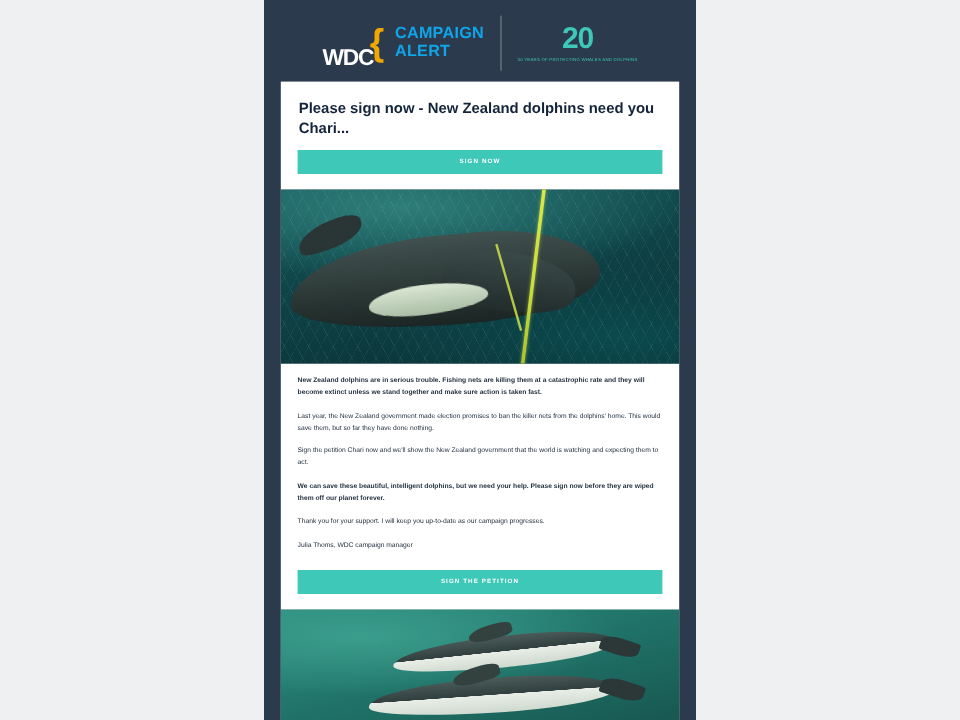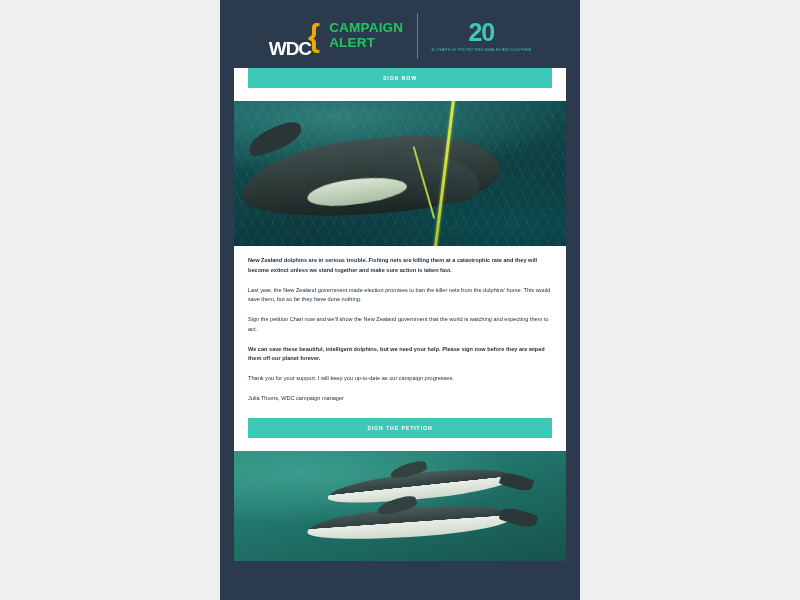--- a/index.html
+++ b/index.html
@@ -49,21 +49,21 @@
   }
   #wdc-brace {
     color: #f0a800;
     font-size: 31px;
     font-weight: bold;
     line-height: 1;
     margin-left: -3px;
     margin-top: -2px;
   }
   #campaign-alert {
-    color: #22c55e;
+    color: #0ea5e9;
     font-size: 13.5px;
     font-weight: bold;
     line-height: 1.08;
     letter-spacing: 0.2px;
     margin-left: 9px;
     text-transform: uppercase;
   }
   #anniv-block {
     padding-left: 13px;
     display: flex;
@@ -260,20 +260,21 @@
         </div>
       </div>
       <div id="anniv-block">
         <div id="anniv-number">20</div>
         <div id="anniv-sub">30 YEARS OF PROTECTING WHALES AND DOLPHINS</div>
       </div>
     </div>
 
     <div id="card">
 
+      <div id="headline">Please sign now - New Zealand dolphins need you Chari...</div>
 
       <div class="cta-wrap">
         <button class="cta-button">SIGN NOW</button>
       </div>
 
       <div id="hero">
         <div class="water"></div>
         <div class="netlines"></div>
         <div class="dolphin-body"></div>
         <div class="dolphin-fin"></div>

